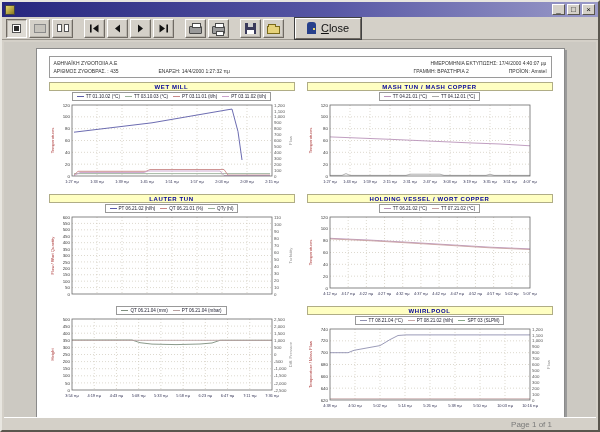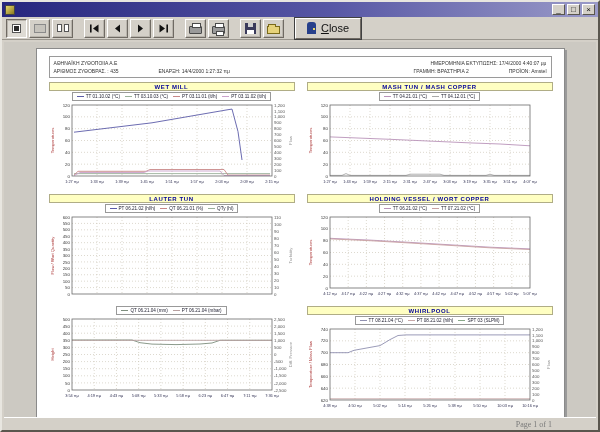--- a/index.html
+++ b/index.html
@@ -72,21 +72,21 @@
     color:#000099; font-weight:bold; font-size:6px; text-align:center; letter-spacing:0.6px;
     margin-bottom:1px; }
   .panel-title:empty { display:none; }
   .legend { display:flex; justify-content:center; align-items:center; gap:5px;
     border:1px solid #999; width:fit-content; margin:0 auto 1px auto; padding:1px 4px;
     font-size:4.6px; color:#223; line-height:5px; }
   .leg-item { display:flex; align-items:center; gap:2px; white-space:nowrap; }
   .leg-swatch { display:inline-block; width:7px; height:1px; }
 
   .statusbar { position:absolute; left:2px; right:2px; bottom:0; height:13px;
-    background:#d4d0c8; border-top:1px solid #fff; display:flex; align-items:center;font-family:Liberation Serif, serif; }
+    background:#d4d0c8; border-top:1px solid #fff; display:flex; align-items:center; }
   .statusbar span { margin-left:auto; margin-right:44px; font-size:8px; color:#7a7a7a; }
 </style>
 </head>
 <body>
 
 <div class="win">
 
   <div class="titlebar">
     <span class="appicon"></span>
     <span class="wbtns">

